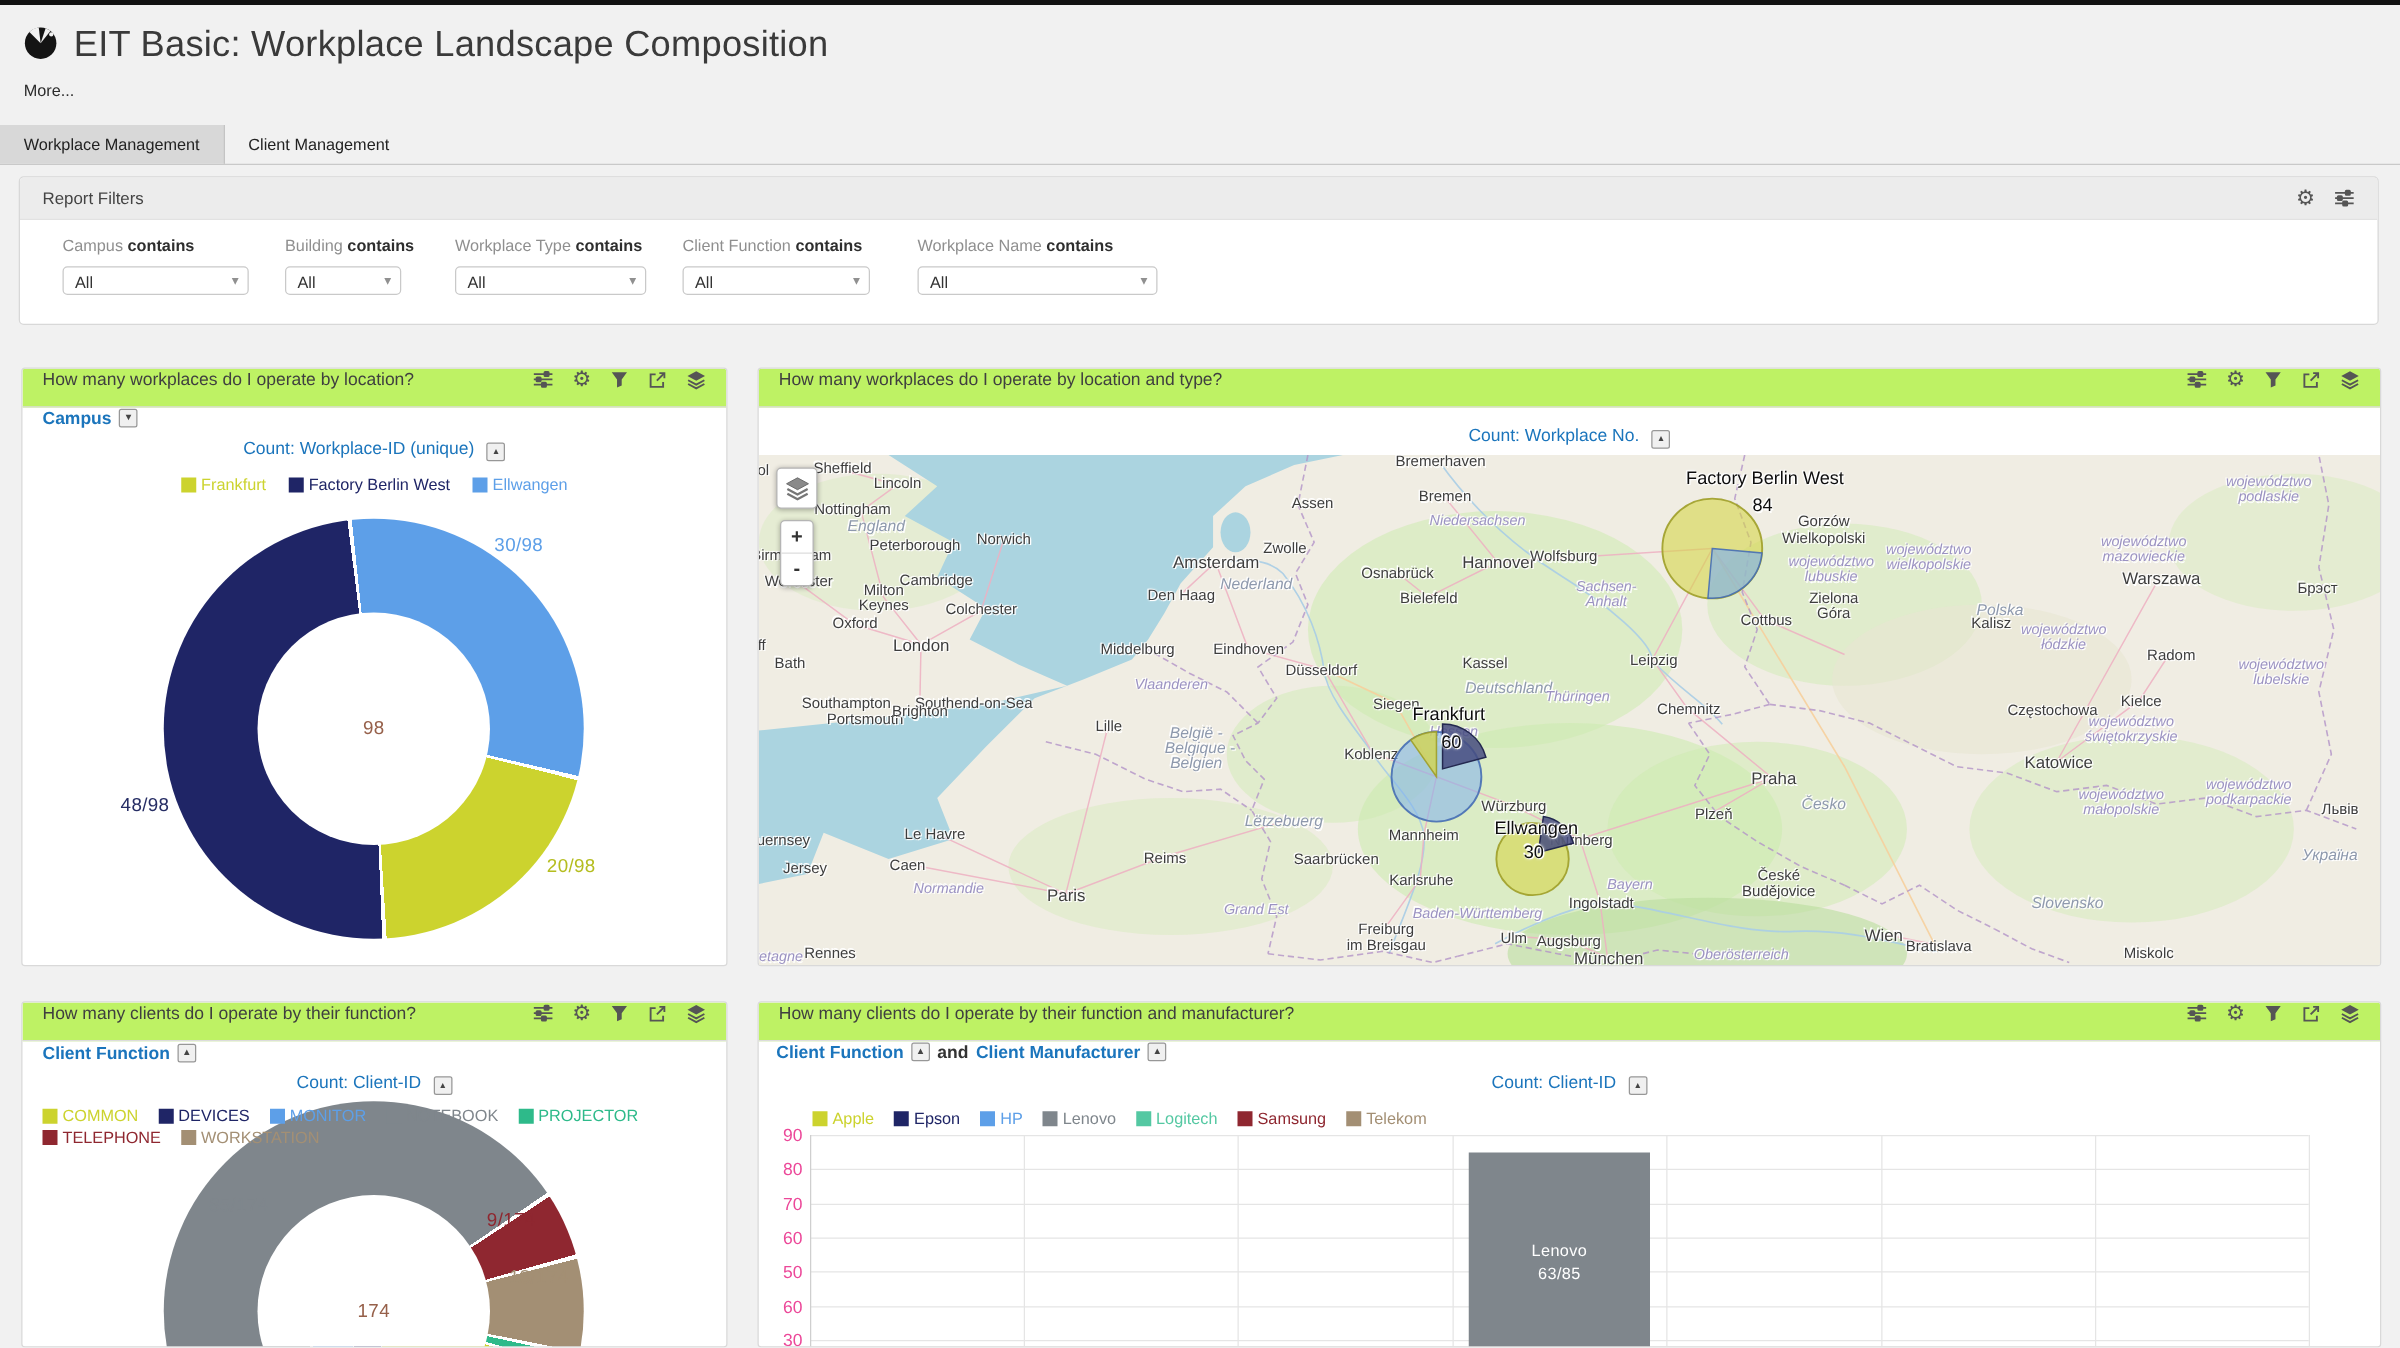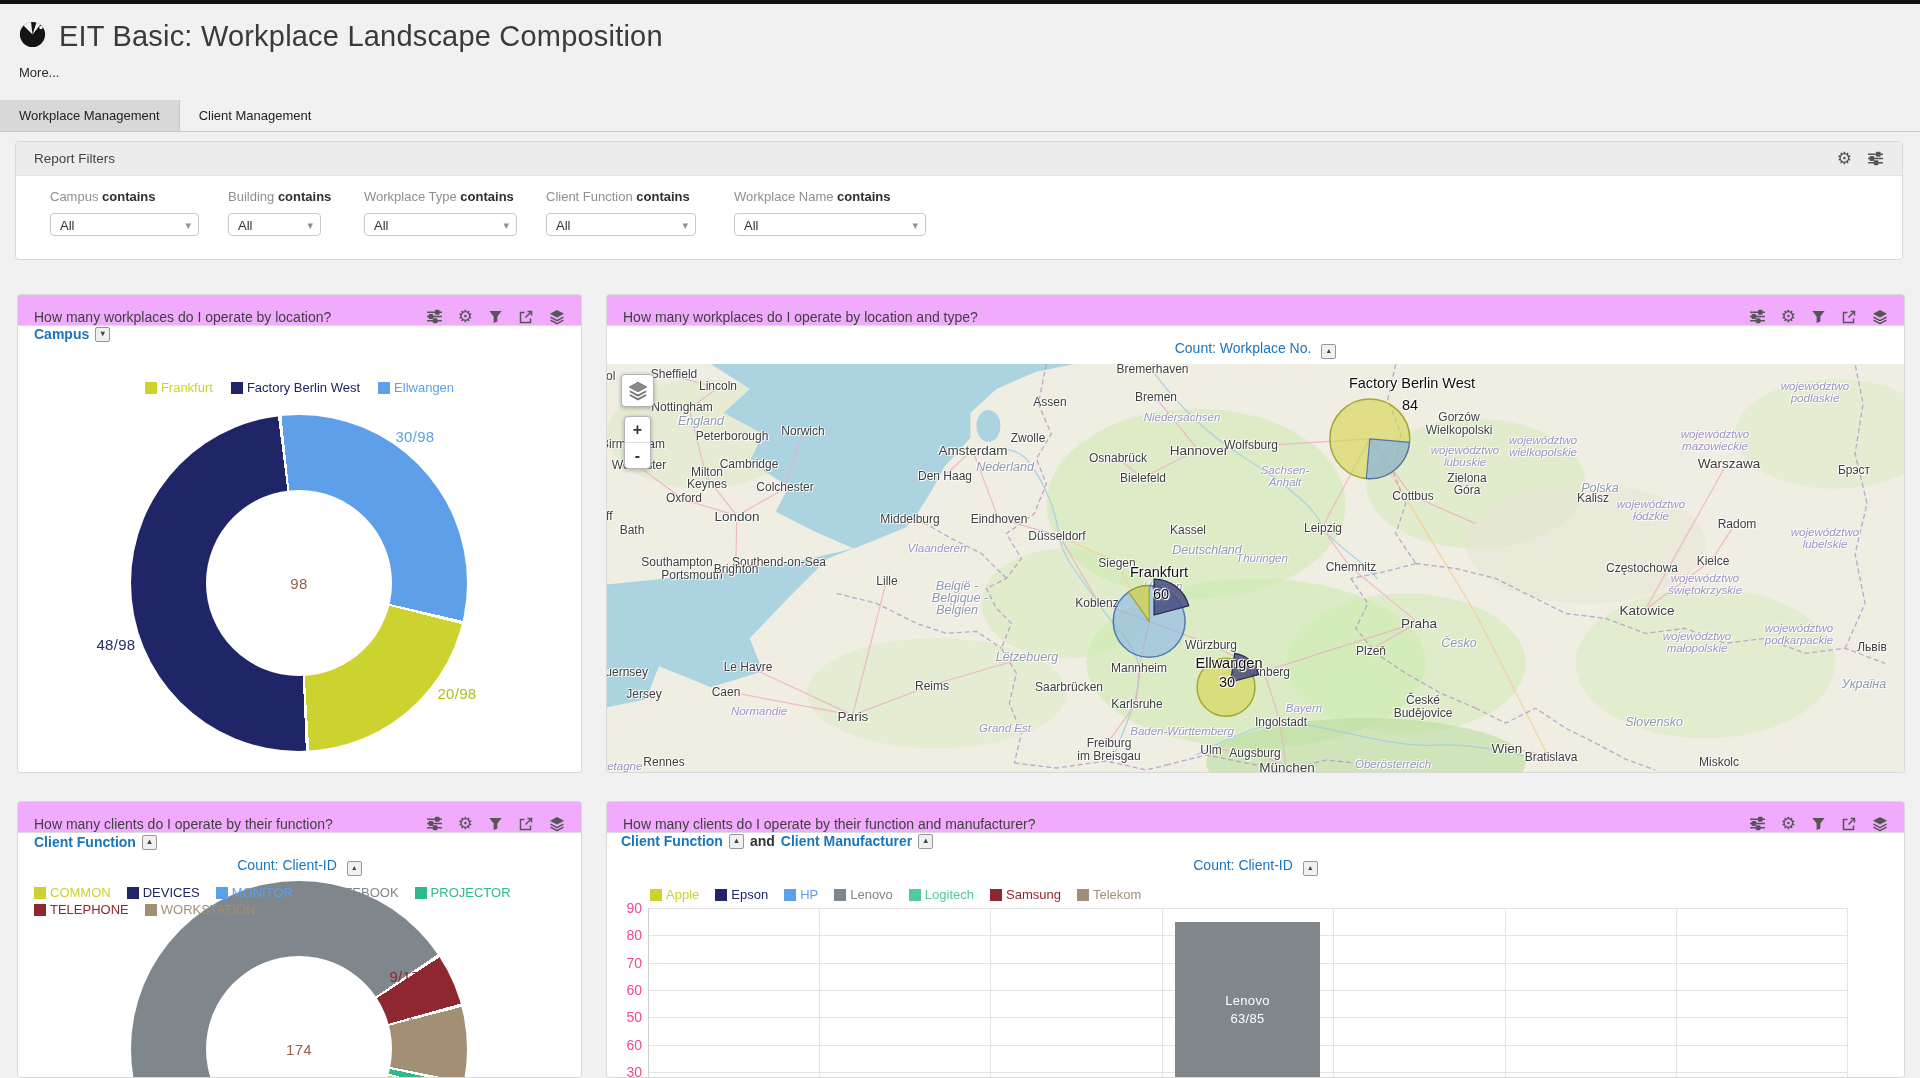--- a/index.html
+++ b/index.html
@@ -24,21 +24,21 @@
   .flabel{font-size:13px;color:#8f8f8f;margin-bottom:9px}
   .flabel b{color:#2e2e2e;font-weight:600}
   .fdd{position:relative;height:23px;border:1px solid #c9c9c9;border-radius:4px;background:#fff;font-size:13px;color:#333;line-height:23px;padding:0 22px 0 9px;cursor:pointer;box-sizing:border-box}
   .chev{position:absolute;right:7px;top:0;color:#909090;font-size:11px}
   
   .panel{position:absolute;background:#fff;border:1px solid #d9d9d9;border-radius:3px;overflow:hidden;box-sizing:border-box}
   #panel-a{left:17px;top:294px;width:565px;height:479px}
   #panel-b{left:606px;top:294px;width:1299px;height:479px}
   #panel-c{left:17px;top:801px;width:565px;height:277px}
   #panel-d{left:606px;top:801px;width:1299px;height:277px}
-  .phead{position:absolute;left:0;top:0;right:0;height:31px;background:#f0abfc;border-bottom:1px solid #dcdcdc;display:flex;align-items:flex-end;padding:0 16px;box-sizing:border-box;z-index:5}
+  .phead{position:absolute;left:0;top:0;right:0;height:31px;background:#bef264;border-bottom:1px solid #dcdcdc;display:flex;align-items:flex-start;padding:0 16px;box-sizing:border-box;z-index:5}
   .ptitle{font-size:14px;color:#3f3f3f}
   .grouplabel{position:absolute;font-size:14px;font-weight:bold;color:#1b75bc;display:flex;align-items:center;z-index:4}
   .groupline{position:absolute;left:14px;top:31px;font-size:14px;display:flex;align-items:center;gap:6px;z-index:4}
   .groupline .blu{color:#1b75bc;font-weight:bold;display:flex;align-items:center}
   .groupline .andw{color:#333;font-weight:bold}
   .countlabel{position:absolute;left:0;width:100%;text-align:center;font-size:14px;color:#1b75bc;z-index:4}
   .sq{display:inline-block;width:13px;height:13px;border:1px solid #979797;background:#f0f0f0;border-radius:2px;font-size:8px;line-height:12px;text-align:center;color:#444;margin-left:6px;cursor:pointer}
   .legend{position:absolute;display:flex;align-items:center;font-size:13px;z-index:4}
   .legend.center{left:0;width:100%;justify-content:center;gap:18px}
   .legend.wrapleft{left:16px;width:520px;flex-wrap:wrap;column-gap:16px;row-gap:2px}
@@ -182,20 +182,24 @@
             <path d="M8 1 L15 4.8 8 8.6 1 4.8 Z" fill="#555"></path>
             <path d="M1.5 8.2 L8 11.7 14.5 8.2" fill="none" stroke="#555" stroke-width="1.5"></path>
             <path d="M1.5 11.2 L8 14.7 14.5 11.2" fill="none" stroke="#555" stroke-width="1.5"></path>
           </svg>
         </span>
       </span>
   </div>
   <div class="grouplabel" style="left:16px;top:31px">
     <span>Campus</span>
     <span class="sq">▾</span>
+  </div>
+  <div class="countlabel" style="top:55px">
+    <span>Count: Workplace-ID (unique)</span>
+    <span class="sq">▴</span>
   </div>
   <div class="legend center" style="top:85px">
       <span class="li">
         <span class="lbox" style="background: rgb(204, 211, 46);"></span>
         <span style="color: rgb(204, 211, 46);">Frankfurt</span>
       </span>
       <span class="li">
         <span class="lbox" style="background: rgb(31, 37, 102);"></span>
         <span style="color: rgb(31, 37, 102);">Factory Berlin West</span>
       </span>

